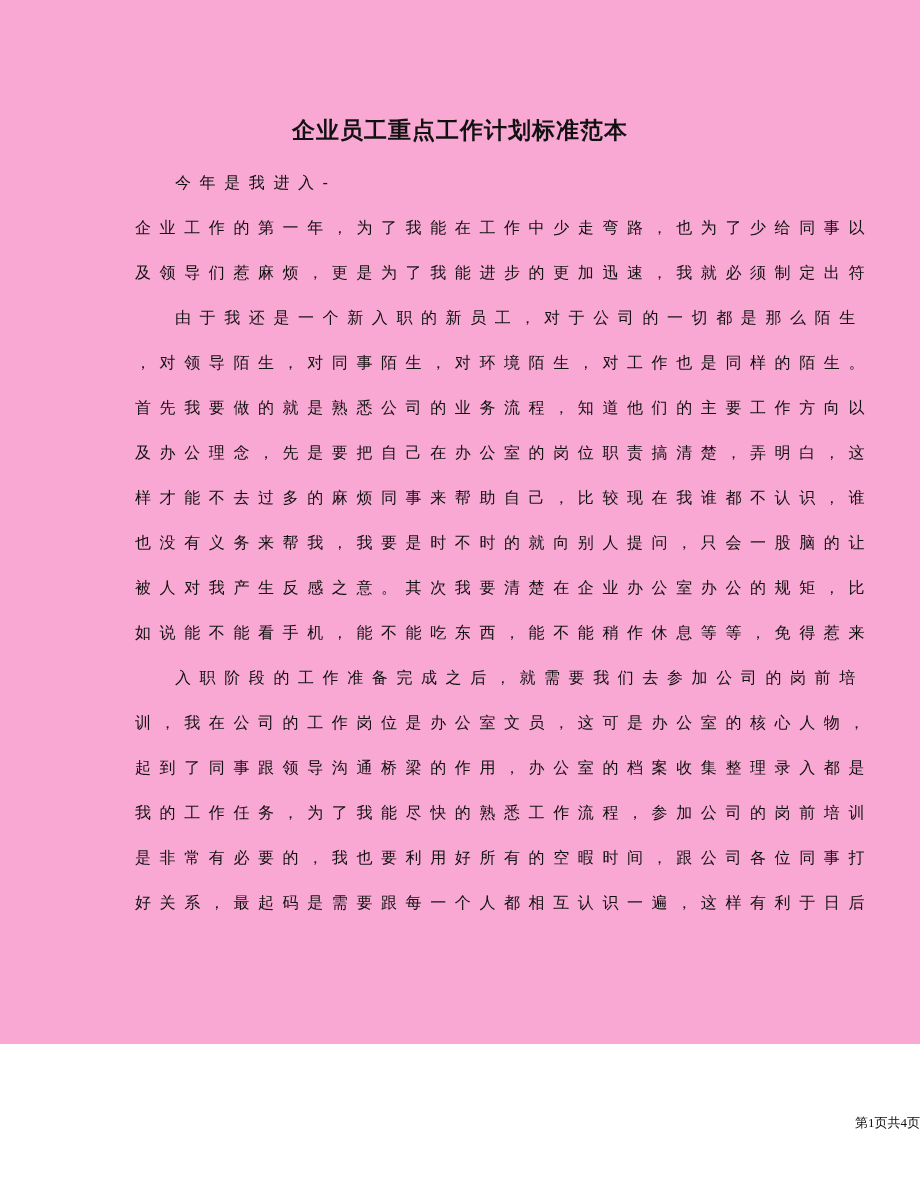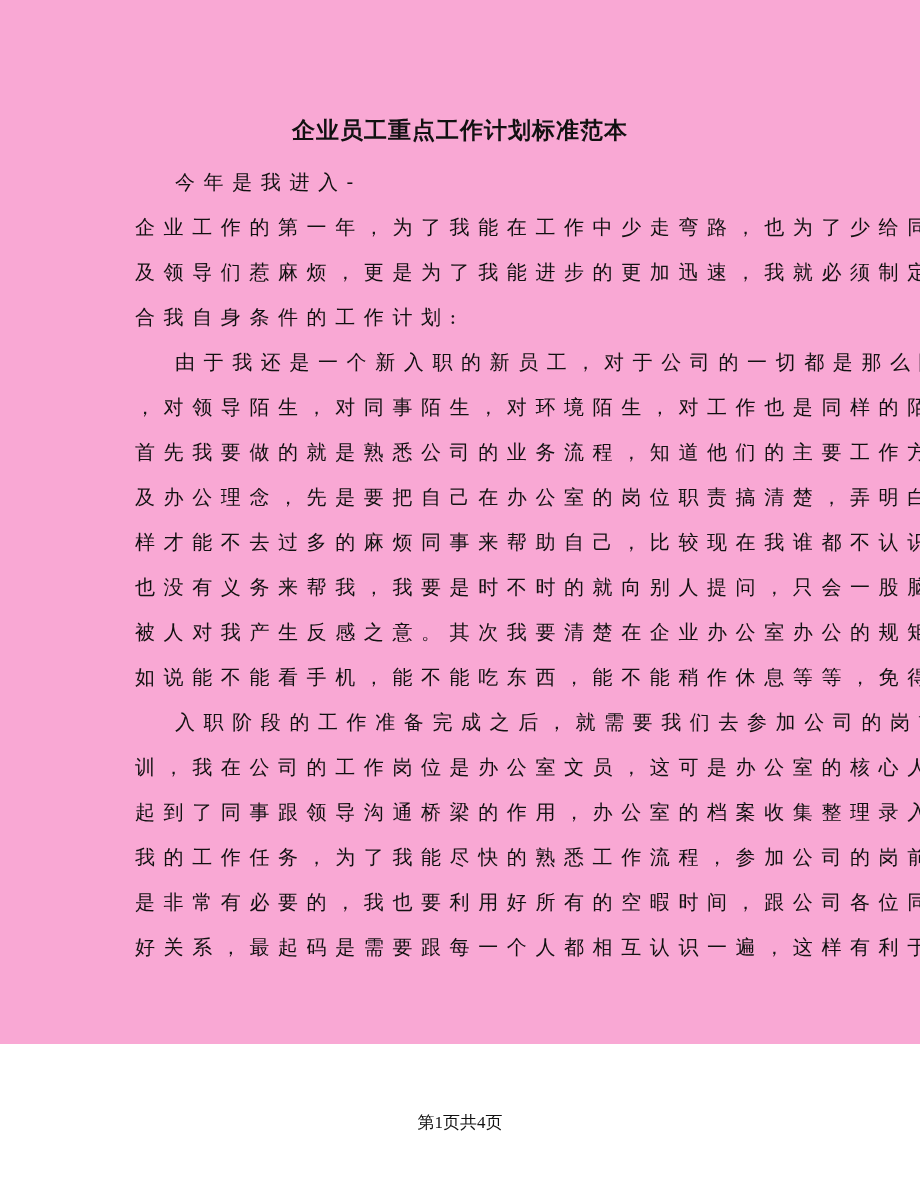--- a/index.html
+++ b/index.html
@@ -37,49 +37,48 @@
     .body-text {
       position: absolute;
       left: 135px;
       top: 160px;
       width: 640px;
     }
     .line {
       display: block;
       height: 45px;
       line-height: 45px;
-      font-size: 20px;
+      font-size: 16px;
       letter-spacing: 8.6px;
       white-space: nowrap;
     }
     .line.indent {
       padding-left: 40px;
     }
     .footer {
       position: absolute;
       top: 1108px;
       left: 0;
       width: 920px;
-      text-align: center;
-      font-size: 17px;
+      text-align: right;
+      font-size: 13px;
       font-family: "Liberation Serif", "DejaVu Serif", serif;
       line-height: 30px;
     }
   </style>
 </head>
 <body>
 
 <div class="page">
   <div class="title">企业员工重点工作计划标准范本</div>
 
   <div class="body-text">
     <span class="line indent">今年是我进入-</span>
     <span class="line">企业工作的第一年，为了我能在工作中少走弯路，也为了少给同事以</span>
     <span class="line">及领导们惹麻烦，更是为了我能进步的更加迅速，我就必须制定出符</span>
-    <span class="line">合我自身条件的工作计划:</span>
     <span class="line indent">由于我还是一个新入职的新员工，对于公司的一切都是那么陌生</span>
     <span class="line">，对领导陌生，对同事陌生，对环境陌生，对工作也是同样的陌生。</span>
     <span class="line">首先我要做的就是熟悉公司的业务流程，知道他们的主要工作方向以</span>
     <span class="line">及办公理念，先是要把自己在办公室的岗位职责搞清楚，弄明白，这</span>
     <span class="line">样才能不去过多的麻烦同事来帮助自己，比较现在我谁都不认识，谁</span>
     <span class="line">也没有义务来帮我，我要是时不时的就向别人提问，只会一股脑的让</span>
     <span class="line">被人对我产生反感之意。其次我要清楚在企业办公室办公的规矩，比</span>
     <span class="line">如说能不能看手机，能不能吃东西，能不能稍作休息等等，免得惹来</span>
     <span class="line indent">入职阶段的工作准备完成之后，就需要我们去参加公司的岗前培</span>
     <span class="line">训，我在公司的工作岗位是办公室文员，这可是办公室的核心人物，</span>

